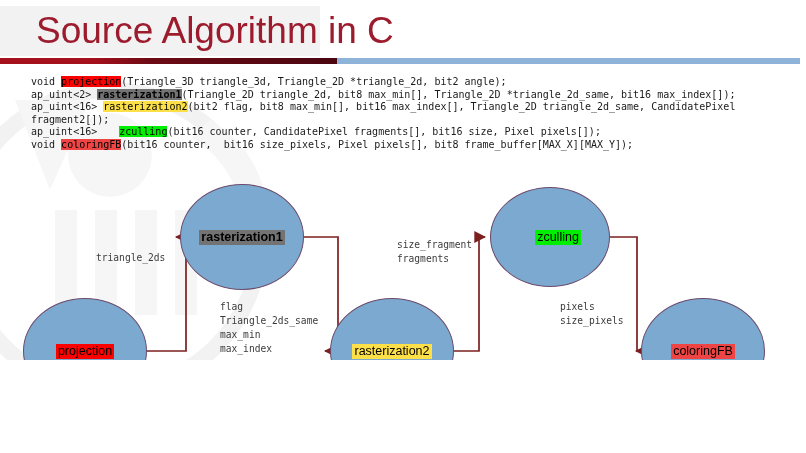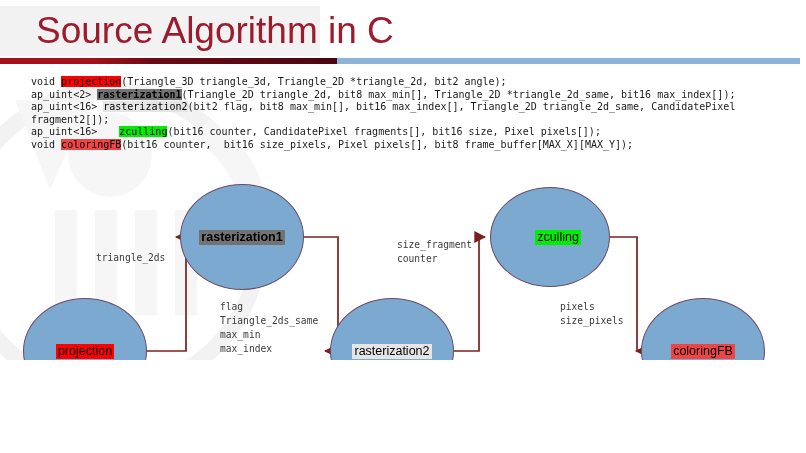--- a/index.html
+++ b/index.html
@@ -48,21 +48,21 @@
     font-family:"DejaVu Sans Mono","Liberation Mono",monospace;
     font-size:10px;
     line-height:12.6px;
     color:#1a1a1a;
     white-space:pre-wrap;
     word-break:break-word;
   }
   .code .ln{display:block;white-space:pre-wrap;}
   .hl-red{background:#ff0000;color:#000;}
   .hl-orange{background:#737373;color:#000;font-weight:bold;}
-  .hl-yellow{background:#e5e5e5;color:#000;}
+  .hl-yellow{background:#fde047;color:#000;}
   .hl-green{background:#00ee00;color:#000;margin-left:16px;}
   .hl-cyan{background:#ef4444;color:#000;}
 
   
   .diagram{position:absolute;left:0;top:170px;width:806px;height:245px;}
   .svg-layer{position:absolute;left:0;top:0;width:806px;height:245px;}
 
   .node{
     position:absolute;
     border-radius:50%;
@@ -172,21 +172,21 @@
     </div>
 
     <div class="edge-label" style="left:96px;top:81px;">triangle_2ds</div>
 
     <div class="edge-label" style="left:220px;top:130px;">flag
 Triangle_2ds_same
 max_min
 max_index</div>
 
     <div class="edge-label" style="left:397px;top:68px;">size_fragment
-counter</div>
+fragments</div>
 
     <div class="edge-label" style="left:560px;top:130px;">pixels
 size_pixels</div>
 
   </div>
 
   <div class="logo">
     <svg width="21" height="23" viewBox="0 0 21 23">
       <path d="M1 2 L20 2 L20 12 Q20 19 10.5 22 Q1 19 1 12 Z" fill="#1d3b6e"></path>
       <rect x="3.4" y="0" width="3.1" height="3.4" fill="#9c1c2e"></rect>

